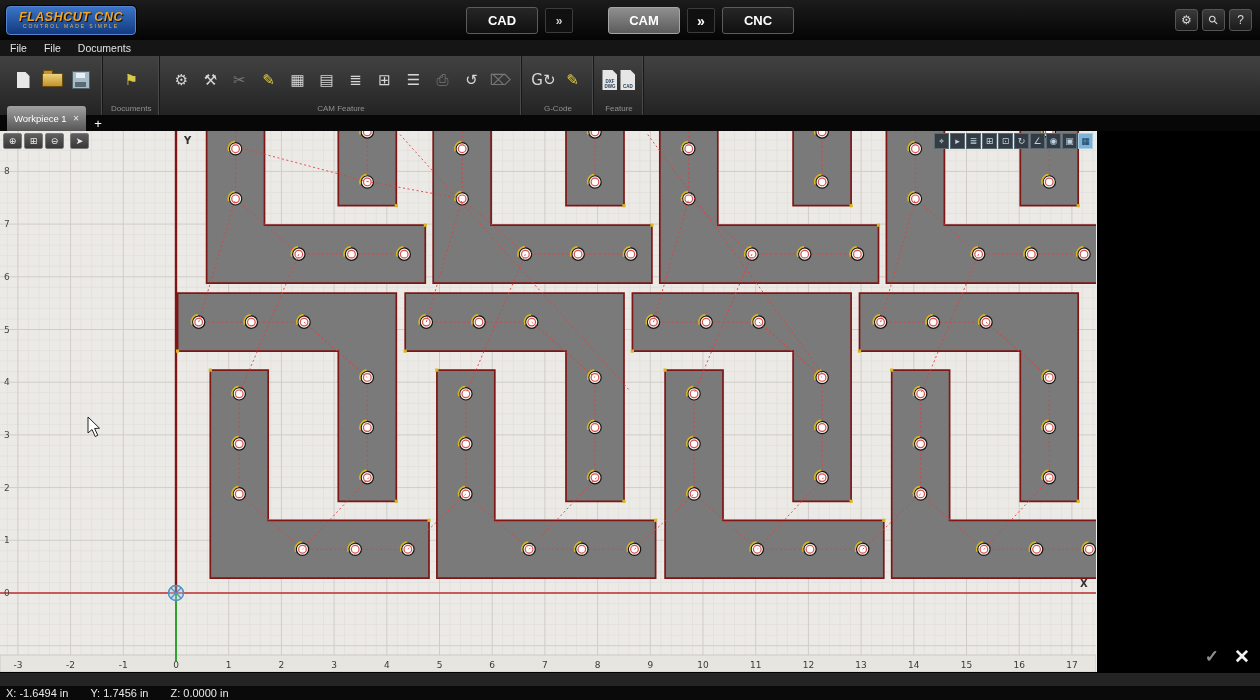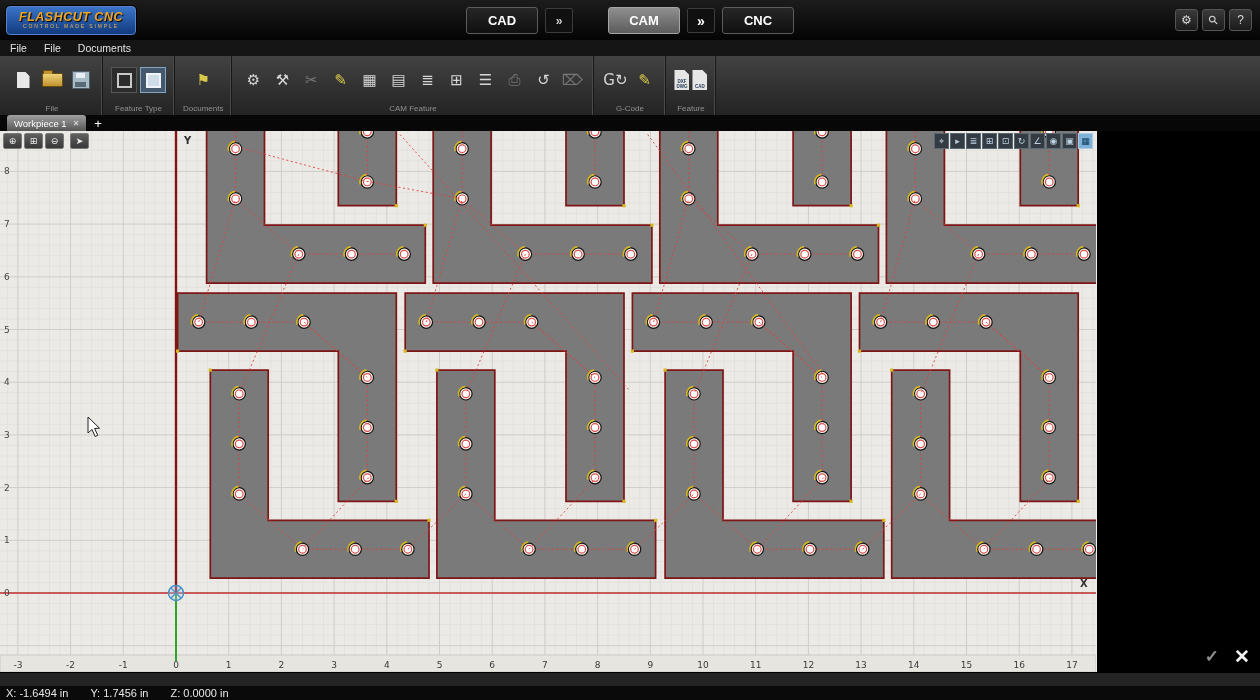--- a/index.html
+++ b/index.html
@@ -54,21 +54,21 @@
             border:1px solid #6a4e10;border-bottom:0;}
   .ico-save{width:16px;height:16px;background:#a8bcc8;border:1px solid #4e5e68;position:relative;}
   .ico-save:before{content:"";position:absolute;top:1px;left:3px;width:9px;height:5px;background:#e8eef2;}
   .ico-save:after{content:"";position:absolute;bottom:1px;left:2px;width:11px;height:5px;background:#5a6a74;}
   .fileico{width:15px;height:19px;background:#e6e6e6;clip-path:polygon(0 0,10px 0,15px 5px,15px 100%,0 100%);
            display:flex;align-items:flex-end;justify-content:center;font-size:4.5px;font-weight:bold;color:#223a55;
            text-align:center;line-height:5px;padding-bottom:1px;cursor:pointer;}
 
   
   .tabbar{height:16px;background:#070707;display:flex;align-items:flex-end;padding-left:7px;gap:8px;}
-  .tab{height:16px;display:flex;align-items:center;gap:6px;padding:0 7px;border-radius:3px 3px 0 0;
+  .tab{height:25px;display:flex;align-items:center;gap:6px;padding:0 7px;border-radius:3px 3px 0 0;
        background:linear-gradient(#a0a0a0,#565656);font-size:9.5px;color:#fff;cursor:pointer;}
   .tab-close{font-size:8px;color:#e2e2e2;cursor:pointer;}
   .tab-add{color:#fff;font-size:13px;line-height:13px;cursor:pointer;margin-bottom:1px;}
 
   
   .workspace{display:flex;height:541px;}
   .canvas-wrap{position:relative;width:1096px;height:541px;background:#eceae6;overflow:hidden;}
   .canvas-wrap svg{position:absolute;left:0;top:0;}
   .cv-tools-left{position:absolute;top:2px;left:3px;display:flex;gap:2px;align-items:center;}
   .cv-tool{width:17px;height:14px;background:linear-gradient(#5f5f5f,#383838);border:1px solid #7a7a7a;
@@ -132,31 +132,20 @@
             <div class="ico-new"></div>
           </div>
           <div class="tbtn">
             <div class="ico-open"></div>
           </div>
           <div class="tbtn">
             <div class="ico-save"></div>
           </div>
         </div>
         <div class="tlabel">File</div>
-      </div>
-      <div class="tgroup">
-        <div class="ticons">
-          <div class="fsq">
-            <div class="in"></div>
-          </div>
-          <div class="fsq active">
-            <div class="in"></div>
-          </div>
-        </div>
-        <div class="tlabel">Feature Type</div>
       </div>
       <div class="tgroup">
         <div class="ticons">
           <div class="tbtn accent">⚑</div>
         </div>
         <div class="tlabel">Documents</div>
       </div>
       <div class="tgroup">
         <div class="ticons">
           <div class="tbtn">⚙</div>

